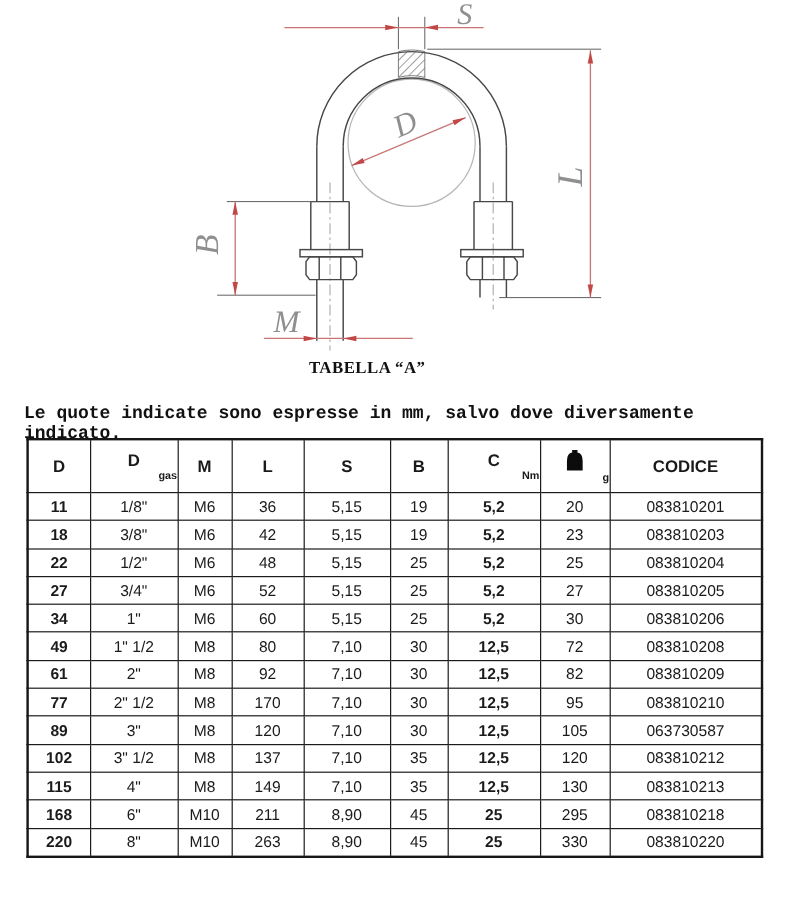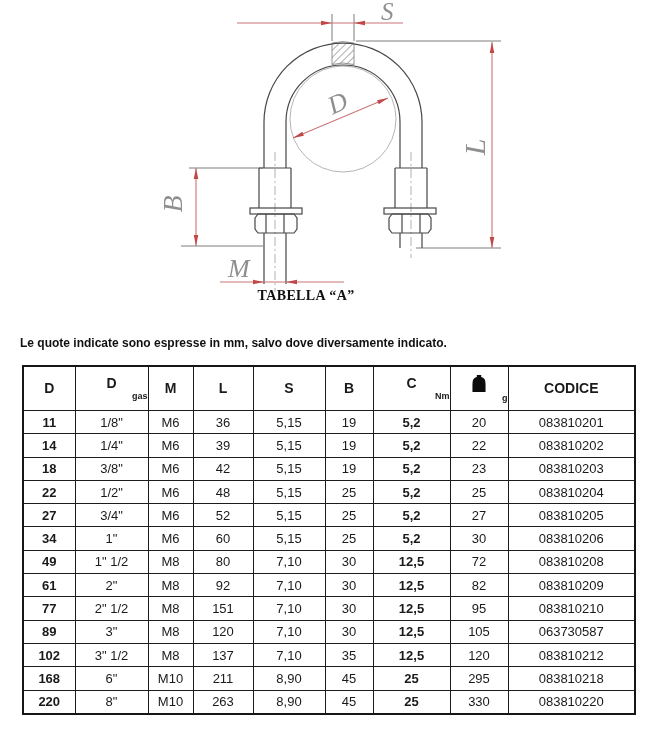--- a/index.html
+++ b/index.html
@@ -6,27 +6,27 @@
   body{
     width:657px;height:750px;background:#ffffff;position:relative;
     font-family:"Liberation Sans",sans-serif;color:#1a1a1a;overflow:hidden;
   }
   .page{position:absolute;inset:0;}
   svg.drawing{position:absolute;left:0;top:0;}
   .dim-label{
     font-family:"Liberation Serif",serif;font-style:italic;fill:#8f8f8f;
   }
   .tab-title{
-    position:absolute;left:0;top:288px;width:612px;text-align:center;
+    position:absolute;left:0;top:300px;width:612px;text-align:center;
     font-family:"Liberation Serif",serif;font-weight:bold;font-size:14px;
     letter-spacing:.4px;color:#111;
   }
   .note{
     position:absolute;left:20px;top:336px;width:620px;
-    font-family:Liberation Sans, sans-serif;font-weight:bold;font-size:12px;color:#111;
+    font-family:Liberation Mono, monospace;font-weight:bold;font-size:15px;color:#111;
   }
   table.dim{
     position:absolute;left:22px;top:365px;width:613px;
     border-collapse:collapse;table-layout:fixed;background:#fff;
     border:2px solid #161616;
   }
   table.dim th,table.dim td{
     border:1.5px solid #1c1c1c;text-align:center;vertical-align:middle;
     padding:0;overflow:hidden;
   }
@@ -172,31 +172,20 @@
           <td>1/8"</td>
           <td>M6</td>
           <td>36</td>
           <td>5,15</td>
           <td>19</td>
           <td class="bold">5,2</td>
           <td>20</td>
           <td>083810201</td>
         </tr>
         <tr>
-          <td class="bold">14</td>
-          <td>1/4"</td>
-          <td>M6</td>
-          <td>39</td>
-          <td>5,15</td>
-          <td>19</td>
-          <td class="bold">5,2</td>
-          <td>22</td>
-          <td>083810202</td>
-        </tr>
-        <tr>
           <td class="bold">18</td>
           <td>3/8"</td>
           <td>M6</td>
           <td>42</td>
           <td>5,15</td>
           <td>19</td>
           <td class="bold">5,2</td>
           <td>23</td>
           <td>083810203</td>
         </tr>
@@ -252,21 +241,21 @@
           <td>7,10</td>
           <td>30</td>
           <td class="bold">12,5</td>
           <td>82</td>
           <td>083810209</td>
         </tr>
         <tr>
           <td class="bold">77</td>
           <td>2" 1/2</td>
           <td>M8</td>
-          <td>151</td>
+          <td>170</td>
           <td>7,10</td>
           <td>30</td>
           <td class="bold">12,5</td>
           <td>95</td>
           <td>083810210</td>
         </tr>
         <tr>
           <td class="bold">89</td>
           <td>3"</td>
           <td>M8</td>
@@ -280,20 +269,31 @@
         <tr>
           <td class="bold">102</td>
           <td>3" 1/2</td>
           <td>M8</td>
           <td>137</td>
           <td>7,10</td>
           <td>35</td>
           <td class="bold">12,5</td>
           <td>120</td>
           <td>083810212</td>
+        </tr>
+        <tr>
+          <td class="bold">115</td>
+          <td>4"</td>
+          <td>M8</td>
+          <td>149</td>
+          <td>7,10</td>
+          <td>35</td>
+          <td class="bold">12,5</td>
+          <td>130</td>
+          <td>083810213</td>
         </tr>
         <tr>
           <td class="bold">168</td>
           <td>6"</td>
           <td>M10</td>
           <td>211</td>
           <td>8,90</td>
           <td>45</td>
           <td class="bold">25</td>
           <td>295</td>

